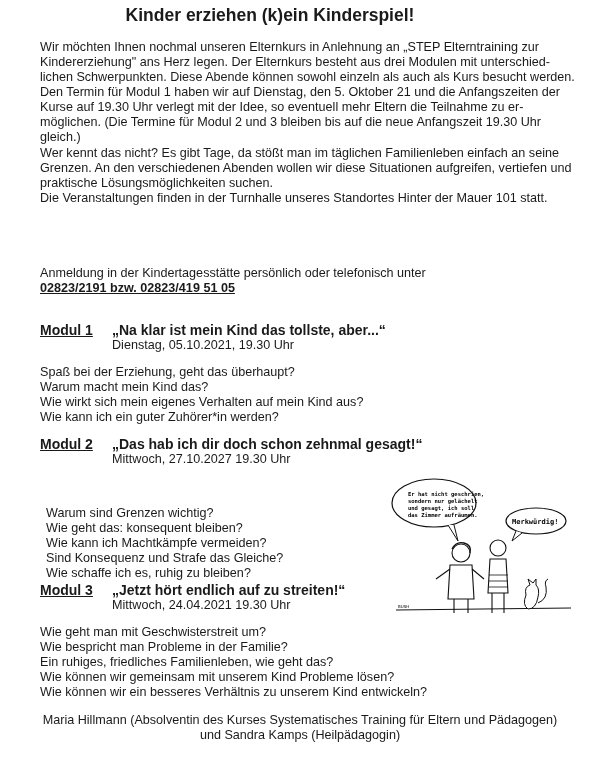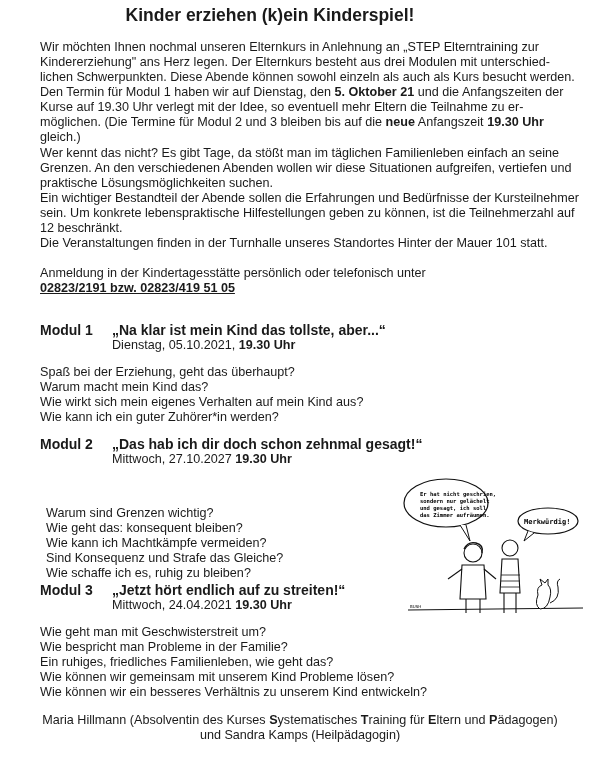--- a/index.html
+++ b/index.html
@@ -7,55 +7,54 @@
     width: 600px; height: 757px; position: relative; overflow: hidden;
     font-family: "Liberation Sans", sans-serif; color: #1a1a1a;
     font-size: 12.6px; line-height: 15px;
   }
   .title {
     position: absolute; top: 5px; left: 0; width: 540px; text-align: center;
     font-weight: bold; font-size: 17.5px; line-height: 20px;
   }
   .para { position: absolute; left: 40px; width: 540px; }
   .para p { margin: 0; }
-  b { font-weight: bold; }
+  b { font-weight: normal; }
   .phone { font-weight: bold; text-decoration: underline; }
   .module-head { position: absolute; left: 40px; width: 540px; }
   .mod-label {
     position: absolute; left: 0; top: 0; font-weight: bold; font-size: 14px;
-    line-height: 17px;
+    text-decoration: underline; line-height: 17px;
   }
   .mod-title {
     position: absolute; left: 72px; top: 0; font-weight: bold; font-size: 14px;
     line-height: 17px; white-space: nowrap;
   }
   .mod-date {
     position: absolute; left: 72px; top: 16px; white-space: nowrap;
   }
   .qlist { position: absolute; margin: 0; padding: 0; list-style: none; }
   .qlist li { margin: 0; padding: 0; }
   .footer {
     position: absolute; left: 0; top: 713px; width: 600px; text-align: center;
   }
   .footer div { line-height: 15px; }
-  .cartoon { position: absolute; left: 388px; top: 475px; width: 200px; height: 150px; }
+  .cartoon { position: absolute; left: 376px; top: 475px; width: 200px; height: 150px; }
   .bubble-text { font-family: "DejaVu Sans Mono", monospace; font-size: 5.5px; font-weight: bold; }
 </style>
 </head>
 <body>
 
 <div class="title">Kinder erziehen (k)ein Kinderspiel!</div>
 
 <div class="para" style="top:40px;">
   <p><span>Wir möchten Ihnen nochmal unseren Elternkurs in Anlehnung an „STEP Elterntraining zur Kindererziehung" ans Herz legen. Der Elternkurs besteht aus drei Modulen mit unterschied-lichen Schwerpunkten. Diese Abende können sowohl einzeln als auch als Kurs besucht werden. Den Termin für Modul 1 haben wir auf Dienstag, den </span><b>5. Oktober 21</b><span> und die Anfangszeiten der Kurse auf 19.30 Uhr verlegt mit der Idee, so eventuell mehr Eltern die Teilnahme zu er-möglichen. (Die Termine für Modul 2 und 3 bleiben bis auf die </span><b>neue</b><span> Anfangszeit </span><b>19.30 Uhr</b><span> gleich.)</span></p>
 </div>
 
 <div class="para" style="top:146px;">
   <p>Wer kennt das nicht? Es gibt Tage, da stößt man im täglichen Familienleben einfach an seine Grenzen. An den verschiedenen Abenden wollen wir diese Situationen aufgreifen, vertiefen und praktische Lösungsmöglichkeiten suchen.</p>
-  <p>Ein wichtiger Bestandteil der Abende sollen die Erfahrungen und Bedürfnisse der Kursteilnehmer sein. Um konkrete lebenspraktische Hilfestellungen geben zu können, ist die Teilnehmerzahl auf 12 beschränkt.</p>
   <p>Die Veranstaltungen finden in der Turnhalle unseres Standortes Hinter der Mauer 101 statt.</p>
 </div>
 
 <div class="para" style="top:266px;">
   <p>Anmeldung in der Kindertagesstätte persönlich oder telefonisch unter</p>
   <p class="phone">02823/2191 bzw. 02823/419 51 05</p>
 </div>
 
 <div class="module-head" style="top:322px;">
   <span class="mod-label">Modul 1</span>

